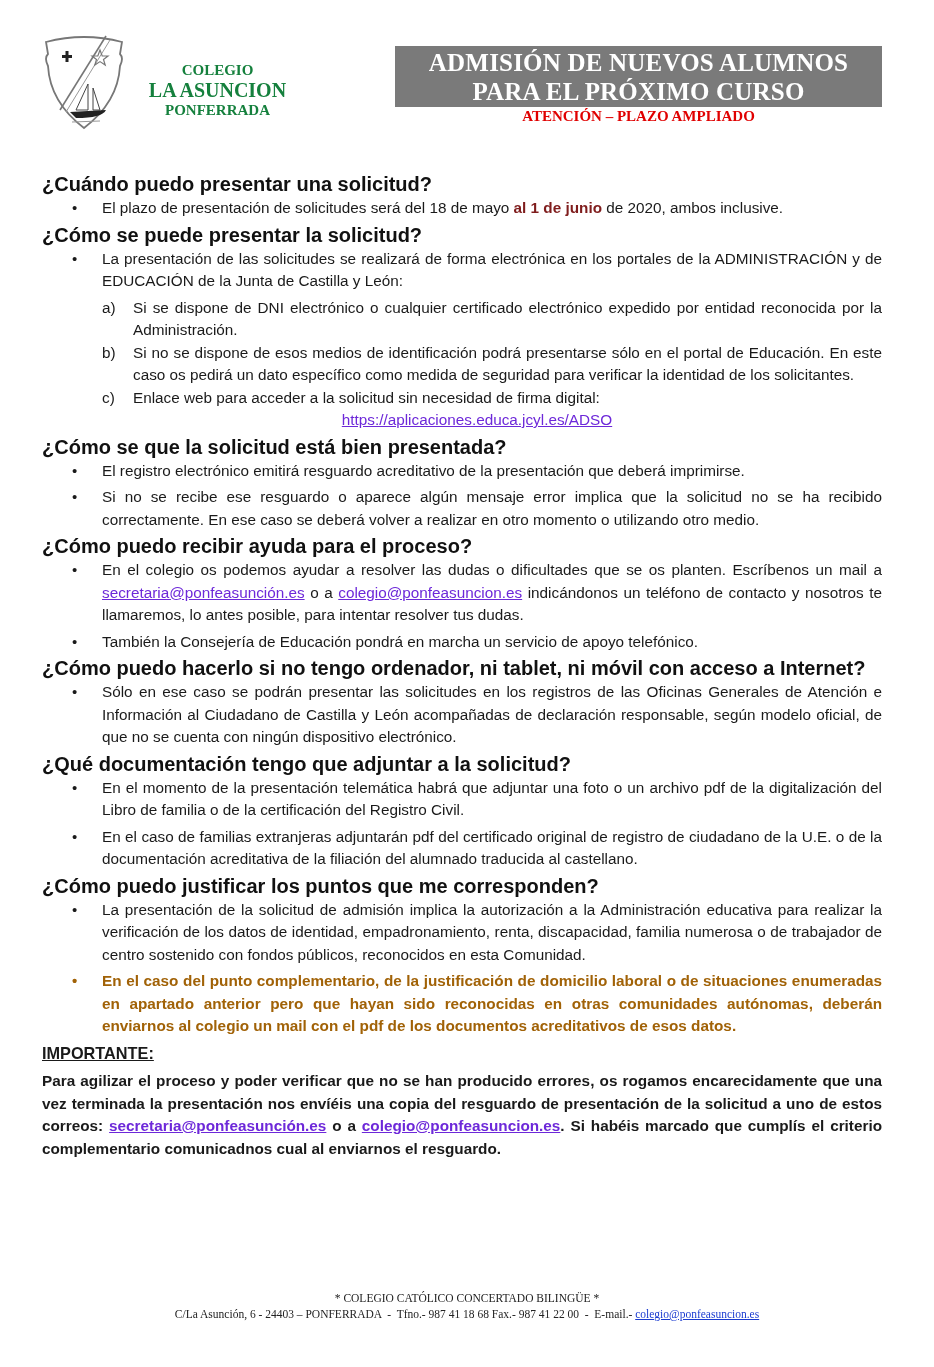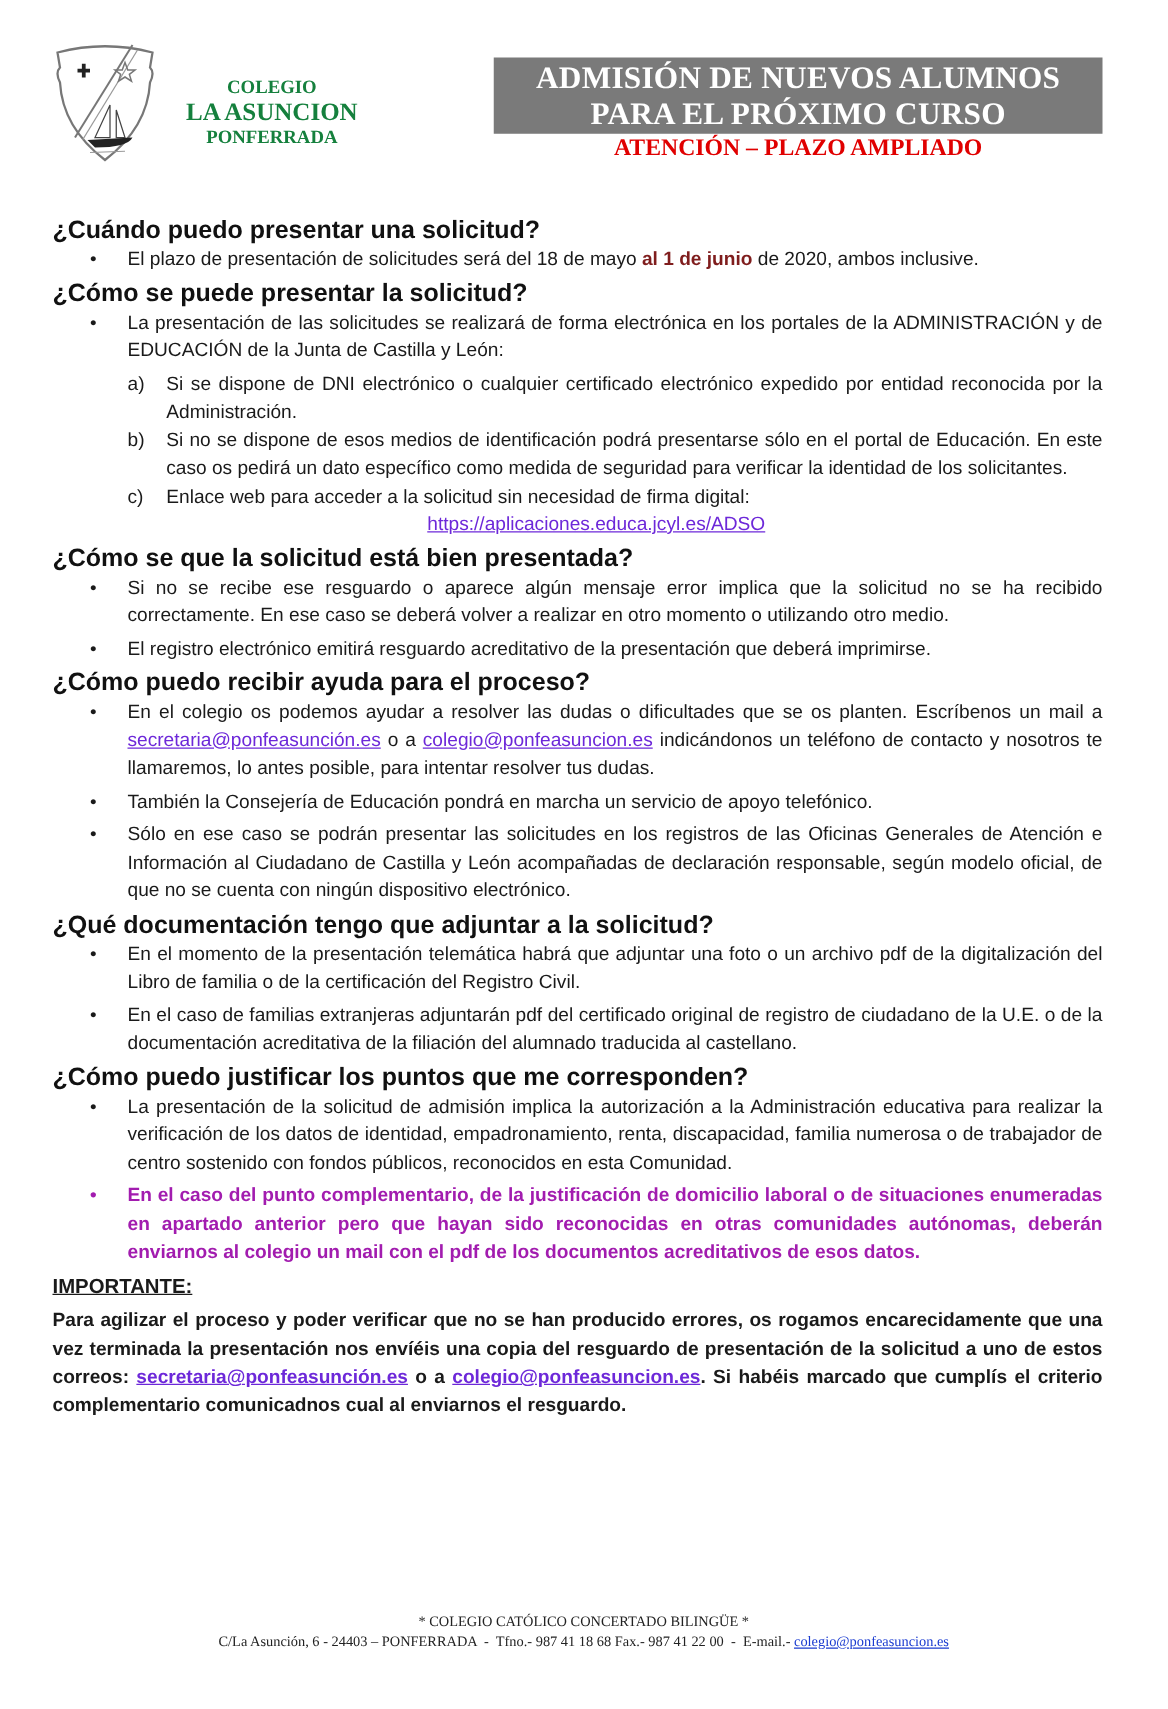--- a/index.html
+++ b/index.html
@@ -3,27 +3,27 @@
   <meta charset="utf-8">
   <style>
     html, body { margin: 0; padding: 0; background: #ffffff; }
     body { width: 934px; height: 1367px; position: relative; overflow: hidden; font-family: "Liberation Sans", "DejaVu Sans", sans-serif; color: #1a1a1a; }
     .logo { position: absolute; left: 40px; top: 32px; width: 88px; height: 100px; }
     .school { position: absolute; left: 140px; top: 62px; width: 155px; text-align: center; font-family: "Liberation Serif", serif; font-weight: bold; color: #15803d; line-height: 1.15; }
     .school .l1 { font-size: 15px; }
     .school .l2 { font-size: 20px; }
     .school .l3 { font-size: 15px; }
     .title-box { position: absolute; left: 395px; top: 46px; width: 487px; height: 61px; background: #7a7a7a; color: #ffffff; text-align: center; font-family: "Liberation Serif", serif; font-weight: bold; font-size: 25px; line-height: 29px; padding-top: 2px; box-sizing: border-box; letter-spacing: 0.2px; }
-    .subtitle { position: absolute; left: 395px; top: 108px; width: 487px; text-align: center; font-family: "Liberation Serif", serif; font-weight: bold; font-size: 19px; color: #e00000; }
+    .subtitle { position: absolute; left: 395px; top: 108px; width: 487px; text-align: center; font-family: "Liberation Serif", serif; font-weight: bold; font-size: 15px; color: #e00000; }
     .content { position: absolute; left: 42px; top: 173px; width: 840px; font-size: 15.3px; line-height: 22.5px; }
     .q { font-weight: bold; font-size: 20px; margin: 0 0 1px 0; color: #111; line-height: 23px; }
     ul.b { list-style: none; margin: 0 0 4px 0; padding: 0; }
     ul.b > li { position: relative; padding-left: 60px; text-align: justify; margin-bottom: 4px; }
     ul.b > li::before { content: "\2022"; position: absolute; left: 30px; top: 0; font-size: 15px; }
-    ul.b > li.red { color: #a21caf; font-weight: bold; }
+    ul.b > li.red { color: #a16207; font-weight: bold; }
     ol.alpha { list-style: none; margin: 4px 0 0 0; padding: 0; }
     ol.alpha > li { position: relative; padding-left: 31px; text-align: justify; margin-bottom: 0; }
     ol.alpha > li .mk { position: absolute; left: 0; top: 0; }
     .link { color: #6d28d9; text-decoration: underline; }
     .red-inline { color: #7f1d1d; font-weight: bold; }
     .url-line { text-align: center; padding-left: 0; margin-left: -30px; }
     .important-h { font-weight: bold; font-size: 16.3px; margin-top: 4px; margin-bottom: 6px; text-decoration: underline; }
     .important-p { font-weight: bold; text-align: justify; line-height: 22.5px; }
     .footer { position: absolute; left: 0; top: 1290px; width: 934px; text-align: center; font-family: "Liberation Serif", serif; font-size: 11.5px; color: #222; line-height: 16px; }
     .footer .link { color: #1a3bd0; }
@@ -77,30 +77,31 @@
         <li><span class="mk">a)</span><span>Si se dispone de DNI electrónico o cualquier certificado electrónico expedido por entidad reconocida por la Administración.</span></li>
         <li><span class="mk">b)</span><span>Si no se dispone de esos medios de identificación podrá presentarse sólo en el portal de Educación. En este caso os pedirá un dato específico como medida de seguridad para verificar la identidad de los solicitantes.</span></li>
         <li><span class="mk">c)</span><span>Enlace web para acceder a la solicitud sin necesidad de firma digital:</span></li>
       </ol>
       <div class="url-line"><span class="link">https://aplicaciones.educa.jcyl.es/ADSO</span></div>
     </li>
   </ul>
 
   <div class="q">¿Cómo se que la solicitud está bien presentada?</div>
   <ul class="b">
+    <li>El registro electrónico emitirá resguardo acreditativo de la presentación que deberá imprimirse.</li>
     <li>Si no se recibe ese resguardo o aparece algún mensaje error implica que la solicitud no se ha recibido correctamente. En ese caso se deberá volver a realizar en otro momento o utilizando otro medio.</li>
-    <li>El registro electrónico emitirá resguardo acreditativo de la presentación que deberá imprimirse.</li>
   </ul>
 
   <div class="q">¿Cómo puedo recibir ayuda para el proceso?</div>
   <ul class="b">
     <li><span>En el colegio os podemos ayudar a resolver las dudas o dificultades que se os planten. Escríbenos un mail a </span><span class="link">secretaria@ponfeasunción.es</span><span> o a </span><span class="link">colegio@ponfeasuncion.es</span><span> indicándonos un teléfono de contacto y nosotros te llamaremos, lo antes posible, para intentar resolver tus dudas.</span></li>
     <li>También la Consejería de Educación pondrá en marcha un servicio de apoyo telefónico.</li>
   </ul>
 
+  <div class="q">¿Cómo puedo hacerlo si no tengo ordenador, ni tablet, ni móvil con acceso a Internet?</div>
   <ul class="b">
     <li>Sólo en ese caso se podrán presentar las solicitudes en los registros de las Oficinas Generales de Atención e Información al Ciudadano de Castilla y León acompañadas de declaración responsable, según modelo oficial, de que no se cuenta con ningún dispositivo electrónico.</li>
   </ul>
 
   <div class="q">¿Qué documentación tengo que adjuntar a la solicitud?</div>
   <ul class="b">
     <li>En el momento de la presentación telemática habrá que adjuntar una foto o un archivo pdf de la digitalización del Libro de familia o de la certificación del Registro Civil.</li>
     <li>En el caso de familias extranjeras adjuntarán pdf del certificado original de registro de ciudadano de la U.E. o de la documentación acreditativa de la filiación del alumnado traducida al castellano.</li>
   </ul>
 

